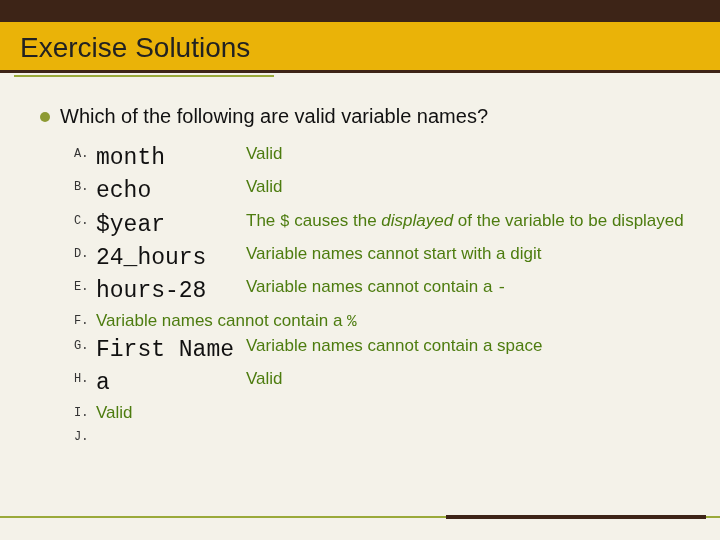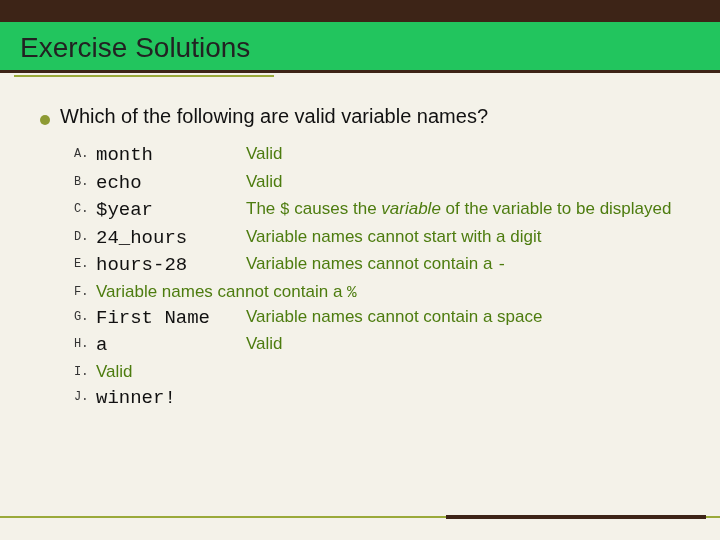--- a/index.html
+++ b/index.html
@@ -9,21 +9,21 @@
     background: #f4f2e9;
     position: relative;
   }
   .top-bar {
     height: 22px;
     background: #3d2417;
     width: 100%;
   }
   .title-area {
     padding: 10px 20px 6px 20px;
-    background: #22c55e;
+    background: #eab308;
   }
   .title-area h1 {
     font-size: 28px;
     font-weight: normal;
     color: #222;
     font-family: Arial, sans-serif;
   }
   .title-underline {
     height: 3px;
     background: #3d2417;
@@ -34,21 +34,21 @@
     background: #9aaa3a;
     width: 260px;
     margin-left: 14px;
     margin-top: 2px;
   }
   .content {
     padding: 28px 30px 10px 40px;
   }
   .question-line {
     display: flex;
-    align-items: center;
+    align-items: flex-start;
     gap: 10px;
     margin-bottom: 14px;
   }
   .bullet {
     width: 10px; height: 10px;
     background: #8d9a33;
     border-radius: 50%;
     display: inline-block;
     flex: 0 0 10px;
     margin-top: 7px;
@@ -69,21 +69,21 @@
   .row .letter {
     flex: 0 0 22px;
     font-family: "Courier New", monospace;
     font-size: 12px;
     color: #333;
     padding-top: 4px;
   }
   .row .name {
     flex: 0 0 150px;
     font-family: "Courier New", monospace;
-    font-size: 19px;
+    font-size: 23px;
     color: #111;
     white-space: pre;
   }
   .row .explain {
     flex: 1;
     font-size: 17px;
     color: #4d7c0f;
   }
   .row .explain em { font-style: italic; }
   .row .explain code { font-family: "Courier New", monospace; font-size: 16px; }
@@ -127,21 +127,21 @@
         <span class="explain">Valid</span>
       </div>
       <div class="row">
         <span class="letter">B.</span>
         <span class="name">echo</span>
         <span class="explain">Valid</span>
       </div>
       <div class="row">
         <span class="letter">C.</span>
         <span class="name">$year</span>
-        <span class="explain">The <code>$</code> causes the <em>variable</em> of the variable to be displayed</span>
+        <span class="explain">The <code>$</code> causes the <em>displayed</em> of the variable to be displayed</span>
       </div>
       <div class="row">
         <span class="letter">D.</span>
         <span class="name">24_hours</span>
         <span class="explain">Variable names cannot start with a digit</span>
       </div>
       <div class="row">
         <span class="letter">E.</span>
         <span class="name">hours-28</span>
         <span class="explain">Variable names cannot contain a <code>-</code></span>
@@ -159,20 +159,19 @@
         <span class="letter">H.</span>
         <span class="name">a</span>
         <span class="explain">Valid</span>
       </div>
       <div class="row">
         <span class="letter">I.</span>
         <span class="explain">Valid</span>
       </div>
       <div class="row">
         <span class="letter">J.</span>
-        <span class="name">winner!</span>
       </div>
     </div>
 </div>
 
 <div class="footer-line">
   <div class="bar"></div>
 </div>
 
 </body></html>

